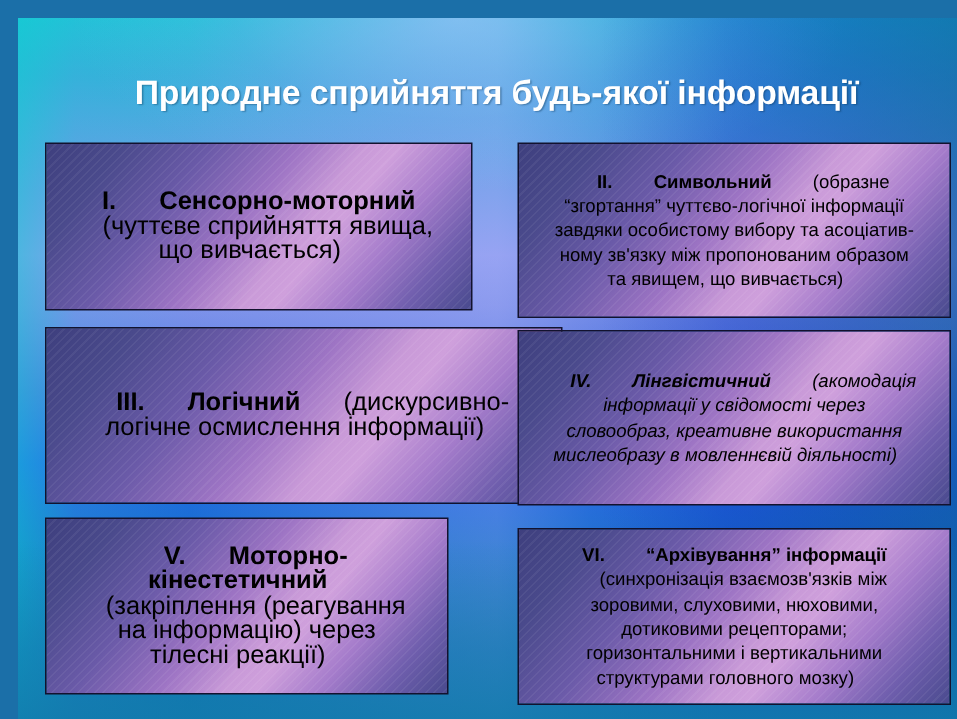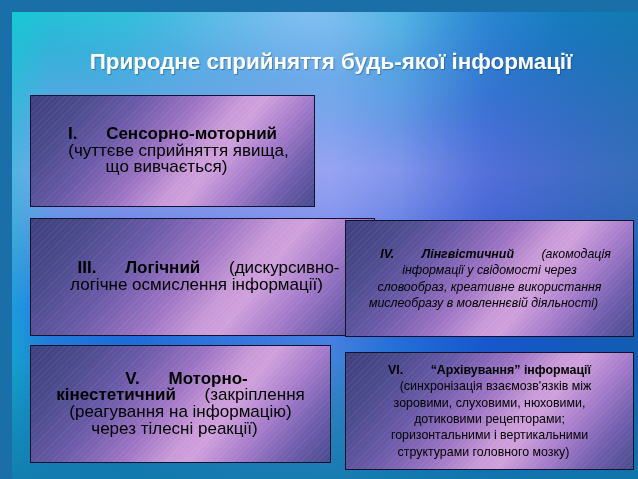--- a/index.html
+++ b/index.html
@@ -143,21 +143,21 @@
     line-height: 16.6px;
     width: 100%;
   }
   .box-inner b { font-weight: bold; }
 
   
   #box-1 { left: 18px;  top: 83px;  width: 285px; height: 112px; }
   #box-2 { left: 333px; top: 83px;  width: 289px; height: 117px; }
   #box-3 { left: 18px;  top: 206px; width: 345px; height: 118px; }
   #box-4 { left: 333px; top: 208px; width: 289px; height: 117px; font-style: italic; }
-  #box-5 { left: 18px;  top: 333px; width: 301px; height: 118px; }
+  #box-5 { left: 18px;  top: 333px; width: 269px; height: 118px; }
   #box-6 { left: 333px; top: 340px; width: 289px; height: 118px; }
 
   #box-2 .box-inner,
   #box-4 .box-inner,
   #box-6 .box-inner { font-size: 12.4px; line-height: 16.3px; }
 </style>
 </head>
 <body>
 
 <div id="slide">
@@ -173,20 +173,27 @@
   </h1>
 
   <div class="box" id="box-1">
     <div class="box-inner">
       <b>I.</b>
       <b>Сенсорно-моторний</b>
       <span>(чуттєве сприйняття явища, що вивчається)</span>
     </div>
   </div>
 
+  <div class="box" id="box-2">
+    <div class="box-inner">
+      <b>II.</b>
+      <b>Символьний</b>
+      <span>(образне “згортання” чуттєво-логічної інформації завдяки особистому вибору та асоціатив-ному зв'язку між пропонованим образом та явищем, що вивчається)</span>
+    </div>
+  </div>
 
   <div class="box" id="box-3">
     <div class="box-inner">
       <b>III.</b>
       <b>Логічний</b>
       <span>(дискурсивно-логічне осмислення інформації)</span>
     </div>
   </div>
 
   <div class="box" id="box-4">

